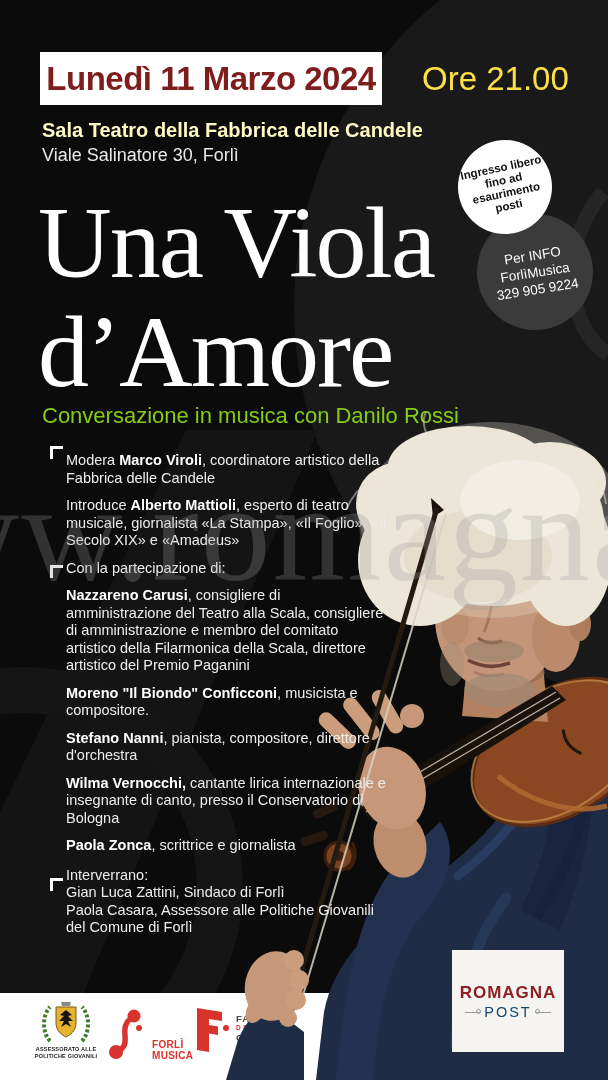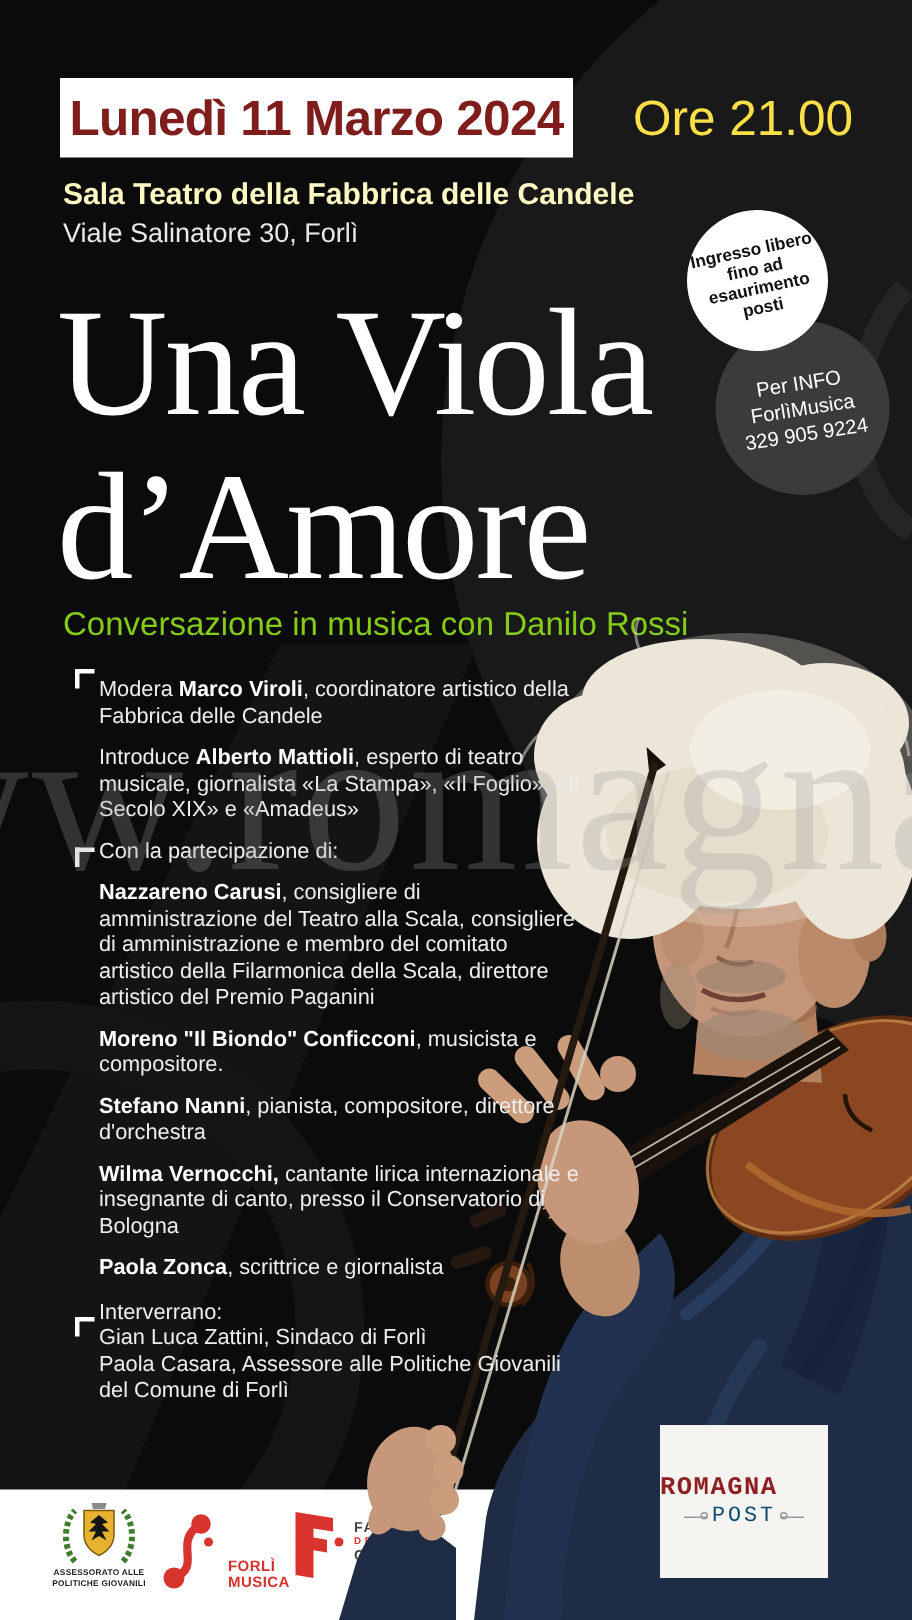--- a/index.html
+++ b/index.html
@@ -40,22 +40,22 @@
   .logo-mun{left:28px;top:999px;width:76px;text-align:center;}
   .logo-mun .cap{font-size:5.5px;font-weight:700;color:#1c1c1c;line-height:6.5px;letter-spacing:.2px;margin-top:1px;}
   .logo-fm{left:106px;top:1008px;width:96px;height:60px;}
   .logo-fm .txt{position:absolute;left:46px;top:31px;color:#d9332e;font-weight:700;font-size:10px;
                 line-height:11px;letter-spacing:.3px;}
   .logo-fab{left:194px;top:1006px;width:110px;height:62px;}
   .logo-fab .txt{position:absolute;left:42px;top:7px;color:#45453f;font-weight:700;}
   .logo-fab .l1,.logo-fab .l3{font-size:9.5px;letter-spacing:1px;line-height:11px;}
   .logo-fab .l2{font-size:6.5px;color:#d9332e;letter-spacing:2.5px;line-height:8px;}
   .logo-fab .micro{width:58px;height:2px;background:#c9c9c4;margin-top:3px;}
-  .romagna{position:absolute;left:440px;top:950px;width:112px;height:102px;background:#f6f4f1;z-index:60;
-           font-family:Liberation Mono, monospace;}
+  .romagna{position:absolute;left:452px;top:950px;width:112px;height:102px;background:#f6f4f1;z-index:60;
+           text-align:center;font-family:Liberation Sans, sans-serif;}
   .romagna .r1{margin-top:33px;font-size:17px;font-weight:700;color:#8e2023;letter-spacing:1px;}
   .romagna .r2{display:flex;align-items:center;justify-content:center;gap:3px;color:#0c4a6e;
                font-size:14.5px;letter-spacing:2px;margin-top:1px;}
   .flour{position:relative;width:16px;height:6px;}
   .flour::before{content:"";position:absolute;left:0;top:3px;width:16px;height:1px;background:#9a9a9a;}
   .flour-l::after,.flour-r::after{content:"";position:absolute;width:3px;height:3px;border:1px solid #9a9a9a;
                border-radius:50%;top:0;}
   .flour-l::after{right:0;} .flour-r::after{left:0;}
 </style>
 </head>

